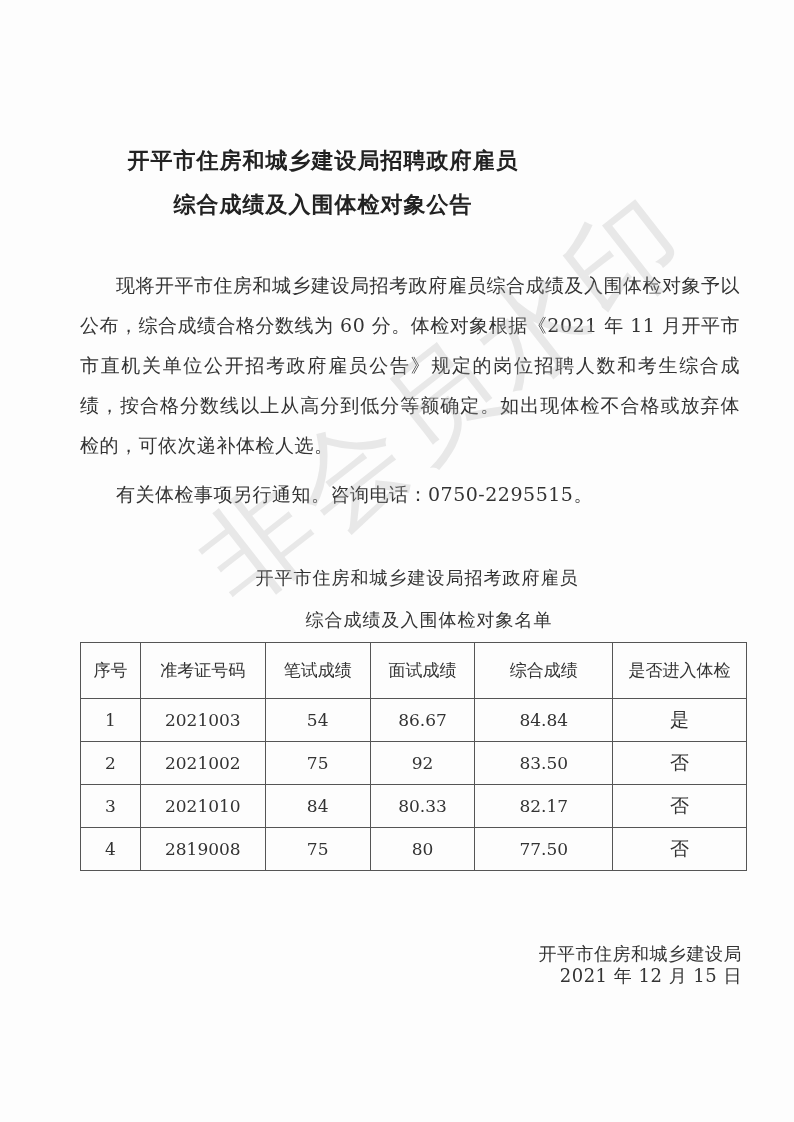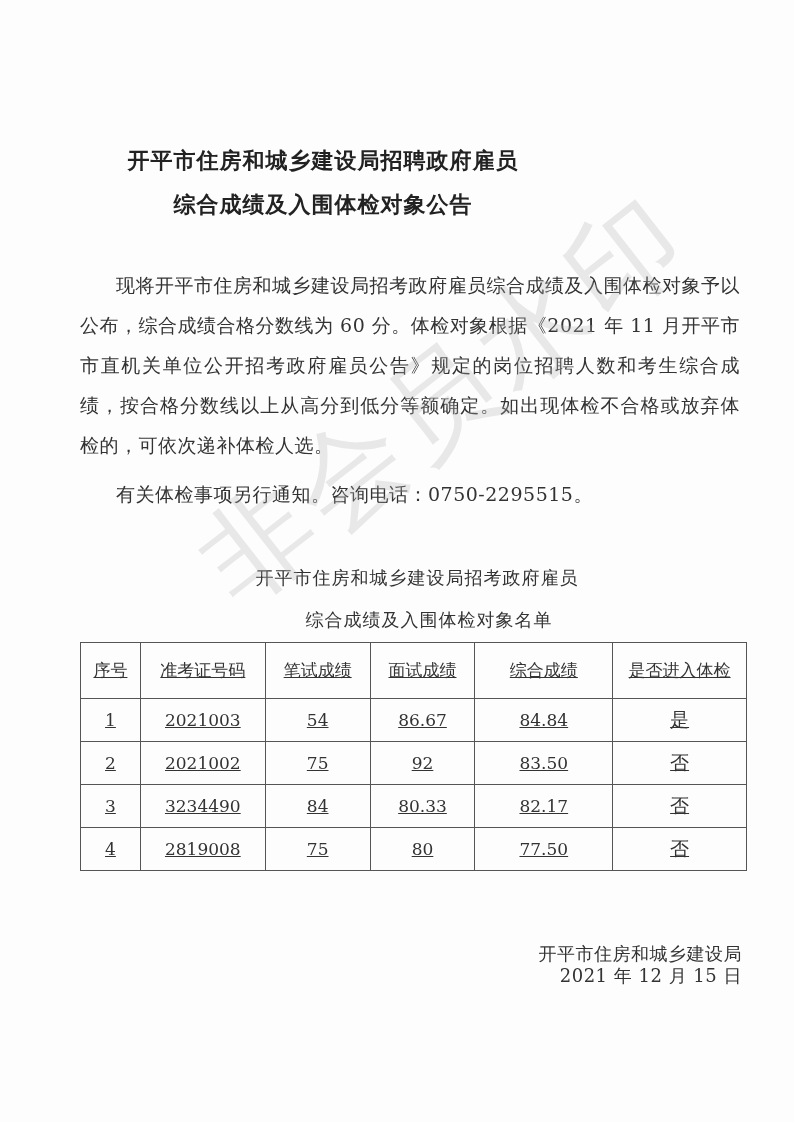--- a/index.html
+++ b/index.html
@@ -25,21 +25,21 @@
       position: absolute; left: 0; width: 794px; text-align: center; font-size: 18px; color: #333;
       letter-spacing: 1px;
     }
     .list-title.l1 { top: 566px; padding-left: 40px; box-sizing: border-box; }
     .list-title.l2 { top: 608px; padding-left: 64px; box-sizing: border-box; }
     table.scores {
       position: absolute; left: 80px; top: 642px; width: 667px; border-collapse: collapse;
       font-size: 17px; color: #333;
     }
     table.scores th, table.scores td {
-      border: 1px solid #555; text-align: center; height: 54px; padding: 0; font-weight: normal; text-decoration: underline;
+      border: 1px solid #555; text-align: center; height: 54px; padding: 0; font-weight: normal;
     }
     table.scores td { height: 42px; }
     table.scores th { height: 55px; font-size: 17px; }
     .signoff { position: absolute; font-size: 18px; color: #333; letter-spacing: 0.5px; }
     .signoff.org { right: 52px; top: 942px; }
     .signoff.date { right: 52px; top: 964px; }
     .watermark {
       position: absolute; left: 170px; top: 520px; font-family: "DejaVu Sans", "Liberation Sans", sans-serif;
       font-size: 110px; color: rgba(180,180,180,0.28); transform: rotate(-38deg); transform-origin: left top;
       white-space: nowrap; pointer-events: none; letter-spacing: 6px;
@@ -89,21 +89,21 @@
       <tr>
         <td>2</td>
         <td>2021002</td>
         <td>75</td>
         <td>92</td>
         <td>83.50</td>
         <td style="font-size:19px">否</td>
       </tr>
       <tr>
         <td>3</td>
-        <td>3234490</td>
+        <td>2021010</td>
         <td>84</td>
         <td>80.33</td>
         <td>82.17</td>
         <td style="font-size:19px">否</td>
       </tr>
       <tr>
         <td>4</td>
         <td>2819008</td>
         <td>75</td>
         <td>80</td>

